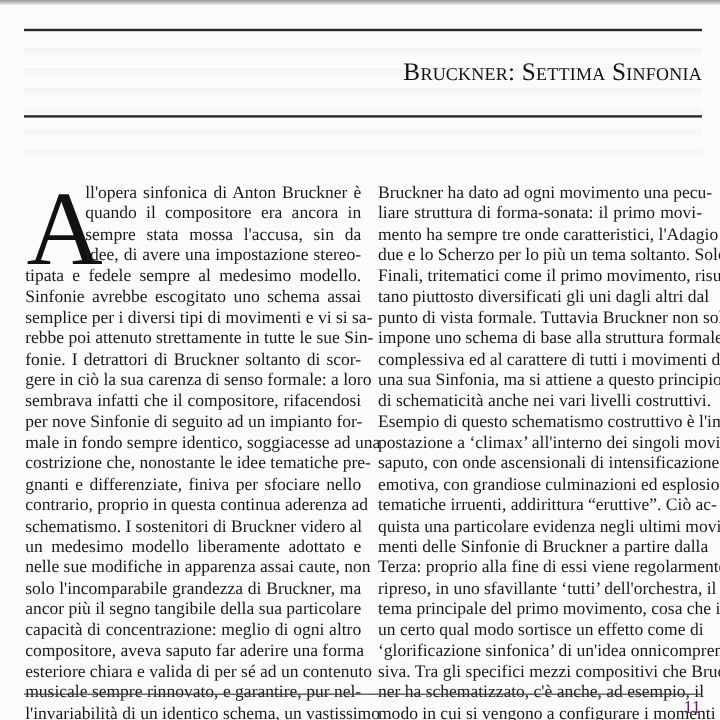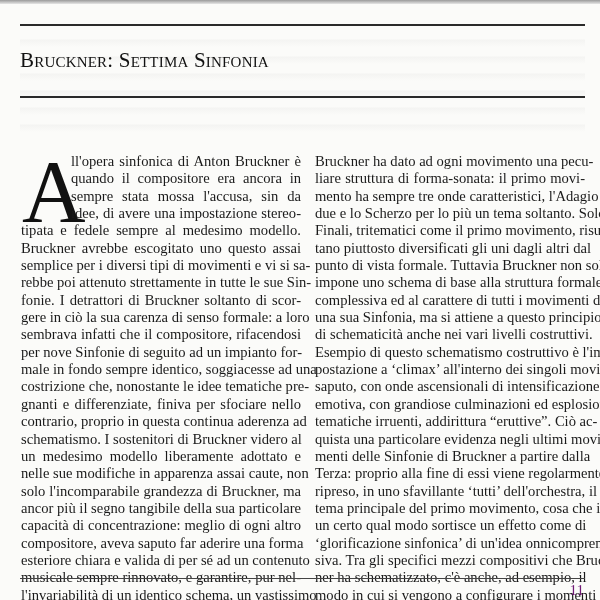--- a/index.html
+++ b/index.html
@@ -19,21 +19,21 @@
     background:repeating-linear-gradient(to bottom, rgba(0,0,0,0) 0px, rgba(0,0,0,0) 9px, rgba(150,150,150,0.07) 10px, rgba(0,0,0,0) 17px);
   }
   .rule {
     position:absolute; left:20px; width:565px; height:1.5px; background:#2a2a2a;
   }
   .rule.top { top:24px; }
   .rule.title-bottom { top:96px; }
   .rule.bottom { top:578px; height:1px; background:#444; }
   .title {
     position:absolute; left:20px; width:565px; top:48px;
-    text-align:left; font-size:21px; letter-spacing:0.2px;
+    text-align:right; font-size:21px; letter-spacing:0.2px;
     font-variant:small-caps; color:#111;
   }
   .col {
     position:absolute; top:153px;
     font-size:14.6px; line-height:17.35px;
     text-align:justify;
   }
   .col.left { left:21px; width:280px; }
   .col.right { left:315px; width:270px; }
   .line {
@@ -61,21 +61,21 @@
 <div class="rule title-bottom"></div>
 
 <div class="dropcap">A</div>
 
 <div class="col left" id="left-col">
     <span class="line indent">ll'opera sinfonica di Anton Bruckner è</span>
     <span class="line indent">quando il compositore era ancora in</span>
     <span class="line indent">sempre stata mossa l'accusa, sin da</span>
     <span class="line indent">idee, di avere una impostazione stereo-</span>
     <span class="line">tipata e fedele sempre al medesimo modello.</span>
-    <span class="line">Bruckner avrebbe escogitato uno questo assai</span>
+    <span class="line">Sinfonie avrebbe escogitato uno schema assai</span>
     <span class="line">semplice per i diversi tipi di movimenti e vi si sa-</span>
     <span class="line">rebbe poi attenuto strettamente in tutte le sue Sin-</span>
     <span class="line">fonie. I detrattori di Bruckner soltanto di scor-</span>
     <span class="line">gere in ciò la sua carenza di senso formale: a loro</span>
     <span class="line">sembrava infatti che il compositore, rifacendosi</span>
     <span class="line">per nove Sinfonie di seguito ad un impianto for-</span>
     <span class="line">male in fondo sempre identico, soggiacesse ad una</span>
     <span class="line">costrizione che, nonostante le idee tematiche pre-</span>
     <span class="line">gnanti e differenziate, finiva per sfociare nello</span>
     <span class="line">contrario, proprio in questa continua aderenza ad</span>

